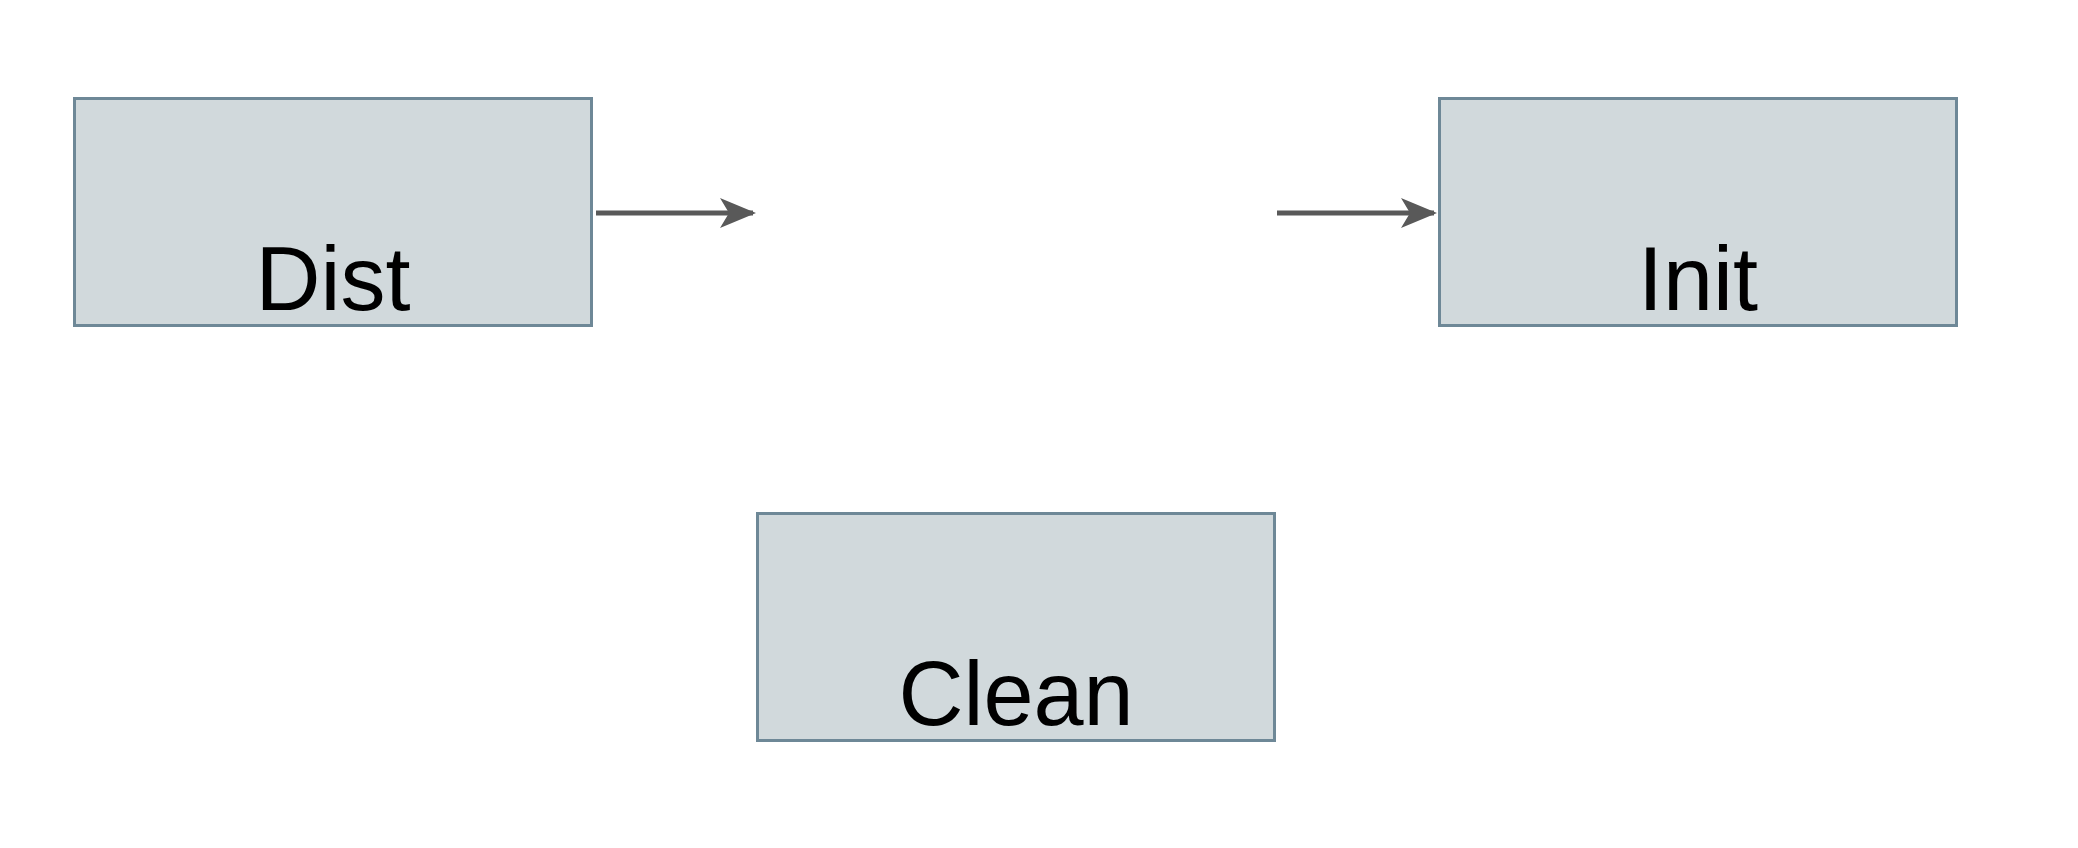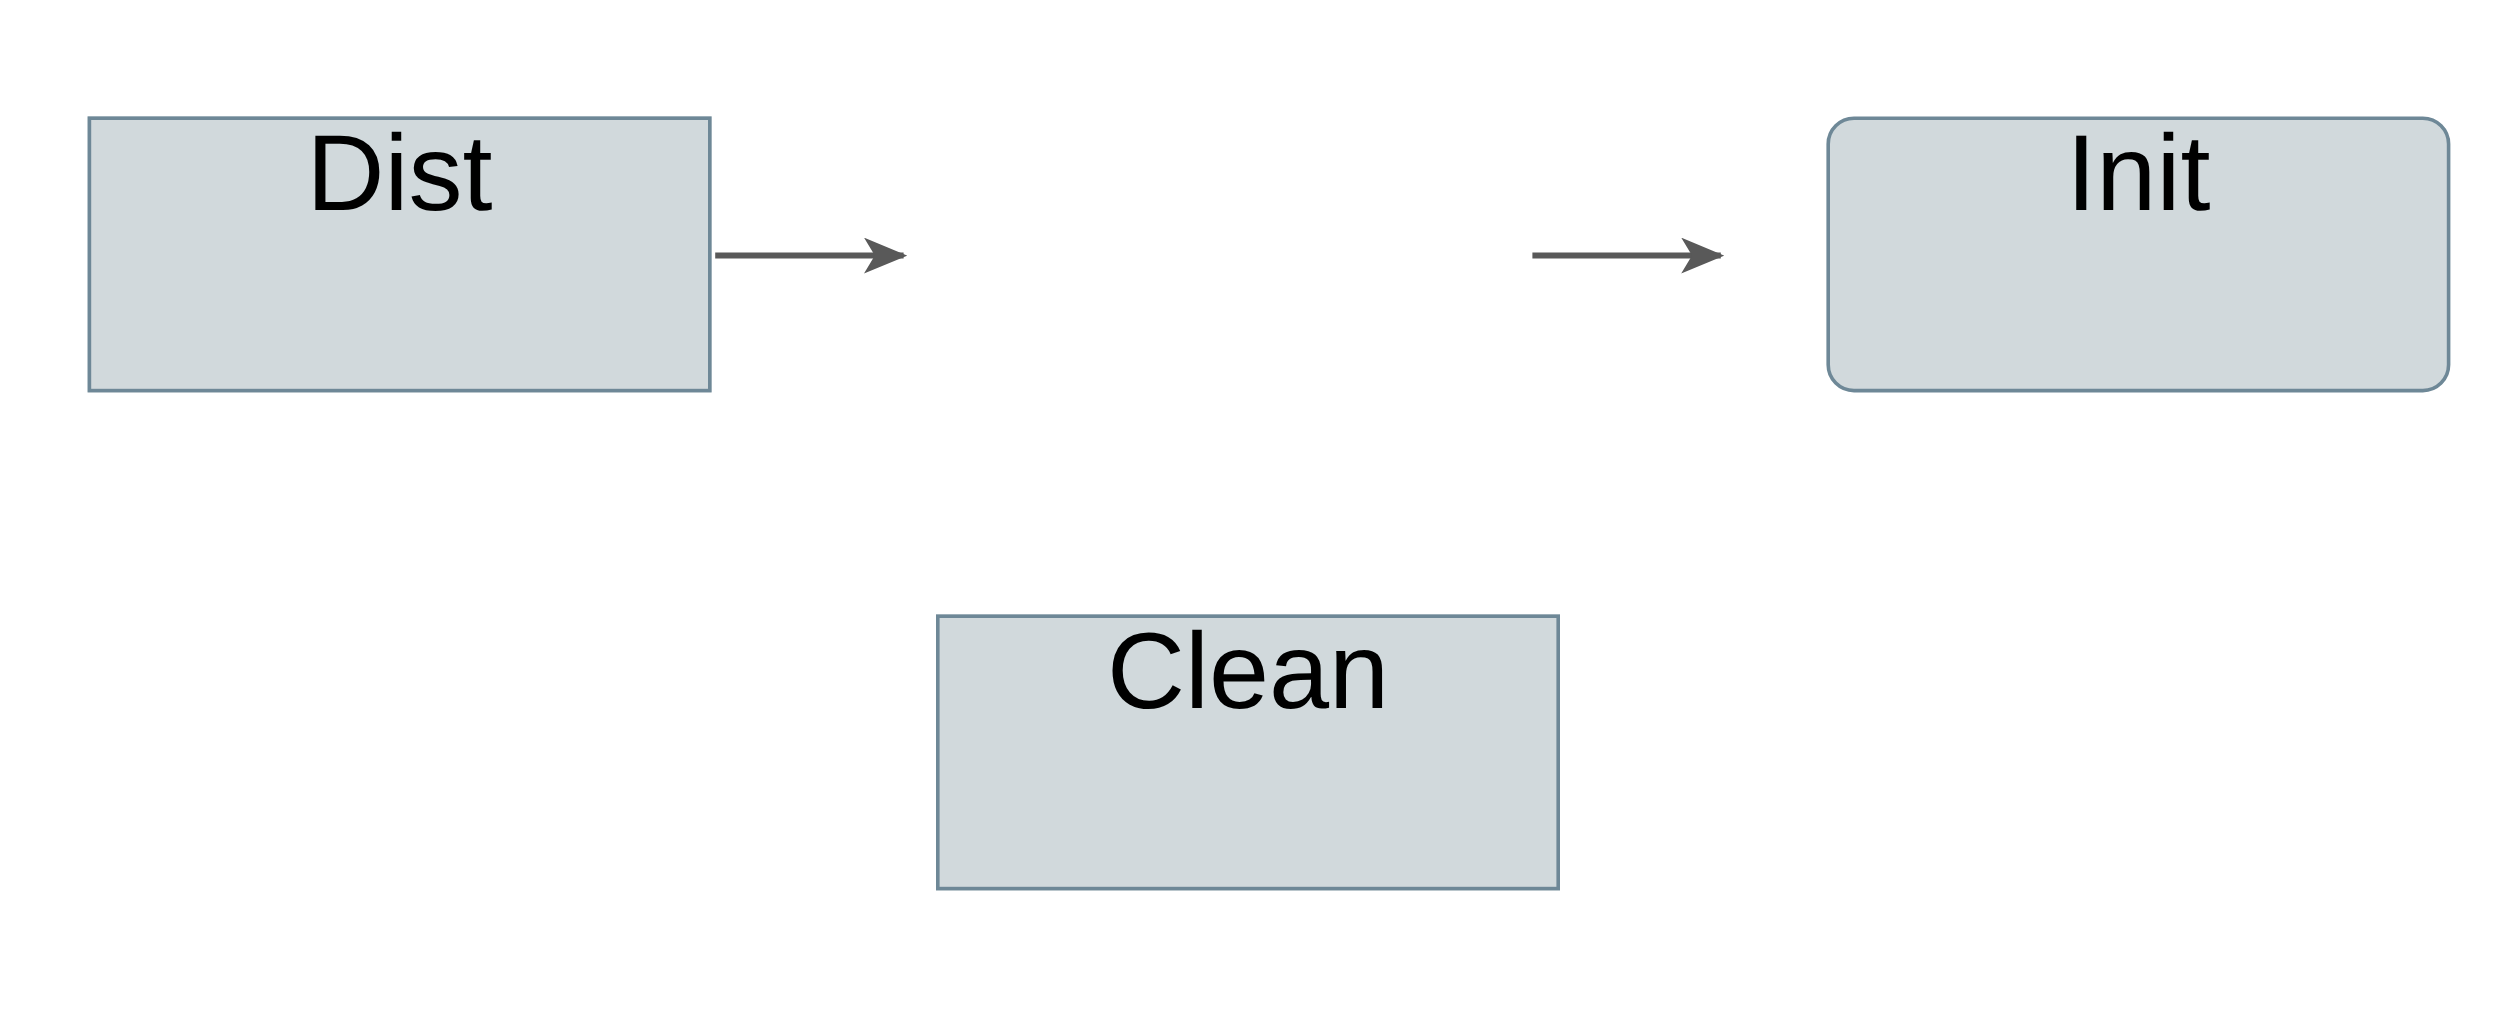--- a/index.html
+++ b/index.html
@@ -23,33 +23,33 @@
     height: 848px;
     background: var(--background);
   }
   .node {
     position: absolute;
     width: 520px;
     height: 230px;
     background: var(--node-fill);
     border: 3px solid var(--node-border);
     display: flex;
-    align-items: flex-start;
+    align-items: flex-end;
     justify-content: center;
   }
   .node-label {
     font-size: 90px;
     line-height: 1;
     color: var(--text);
     white-space: nowrap;
   }
   #node-dist    { left: 73px;   top: 97px;  }
   #node-compile { left: 756px;  top: 97px;  }
-  #node-init    { left: 1522px; top: 97px; border-radius: 23px;  }
-  #node-clean   { left: 756px;  top: 512px; margin-left: 24px; }
+  #node-init    { left: 1438px; top: 97px;  }
+  #node-clean   { left: 756px;  top: 512px; }
   .edges {
     position: absolute;
     left: 0; top: 0;
     width: 2078px;
     height: 848px;
     pointer-events: none;
   }
 </style>
 </head>
 <body>

